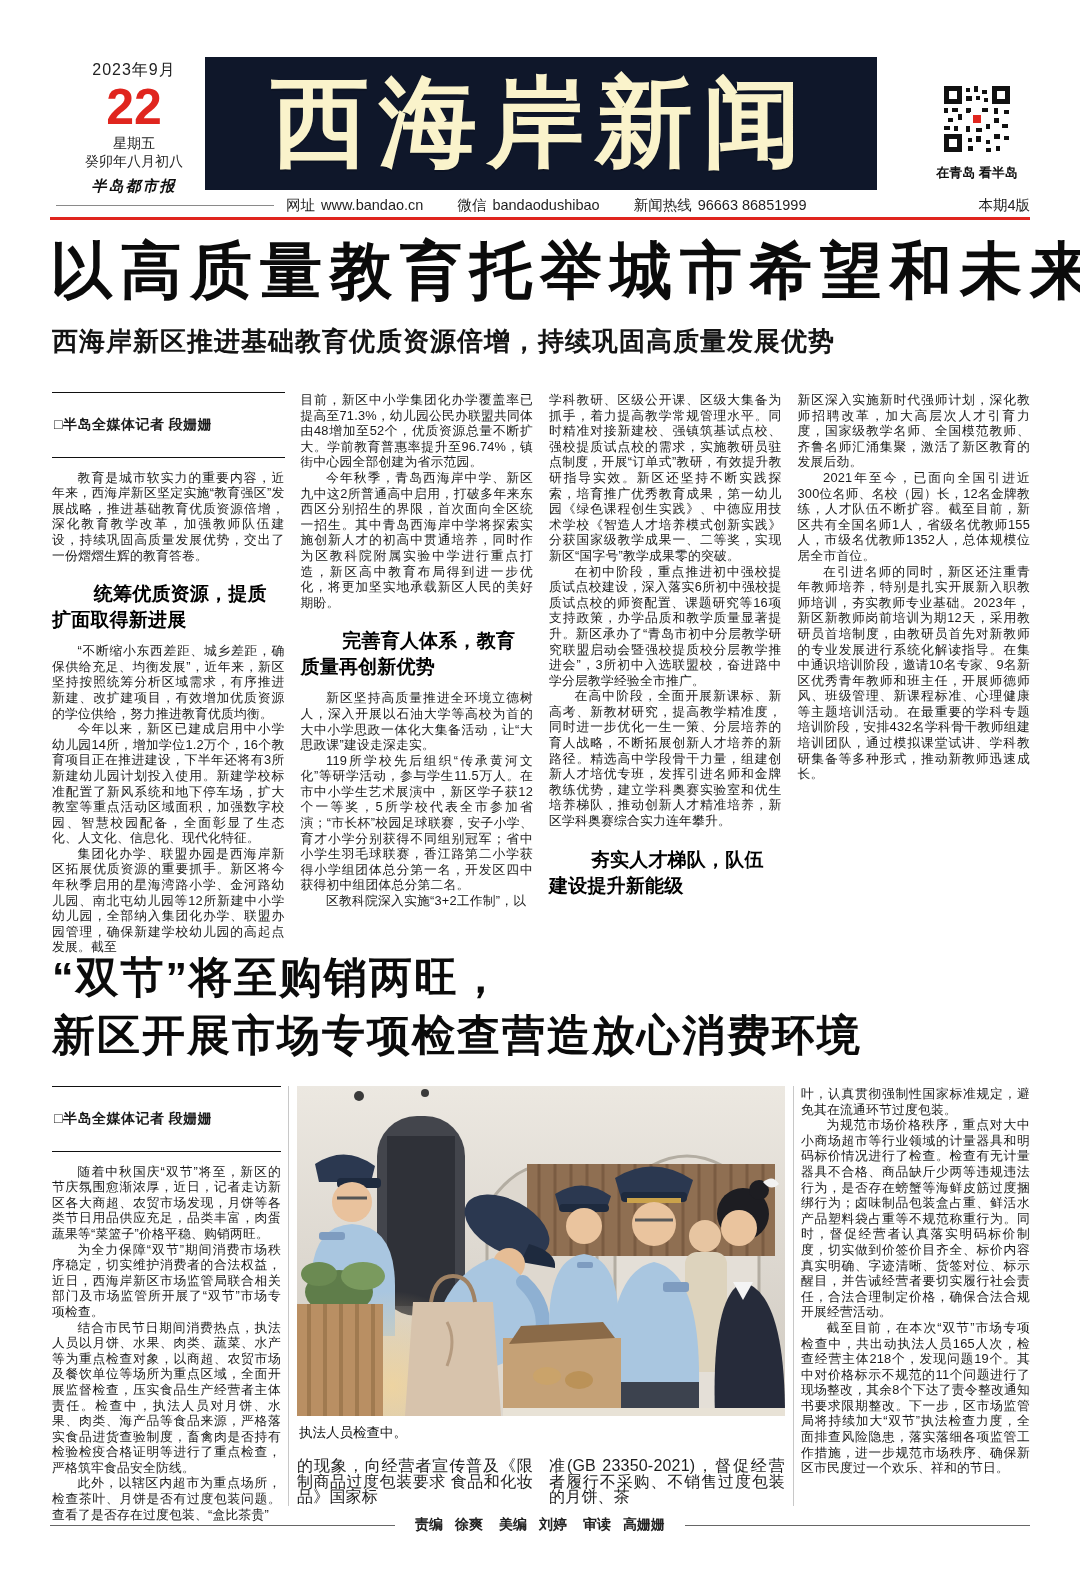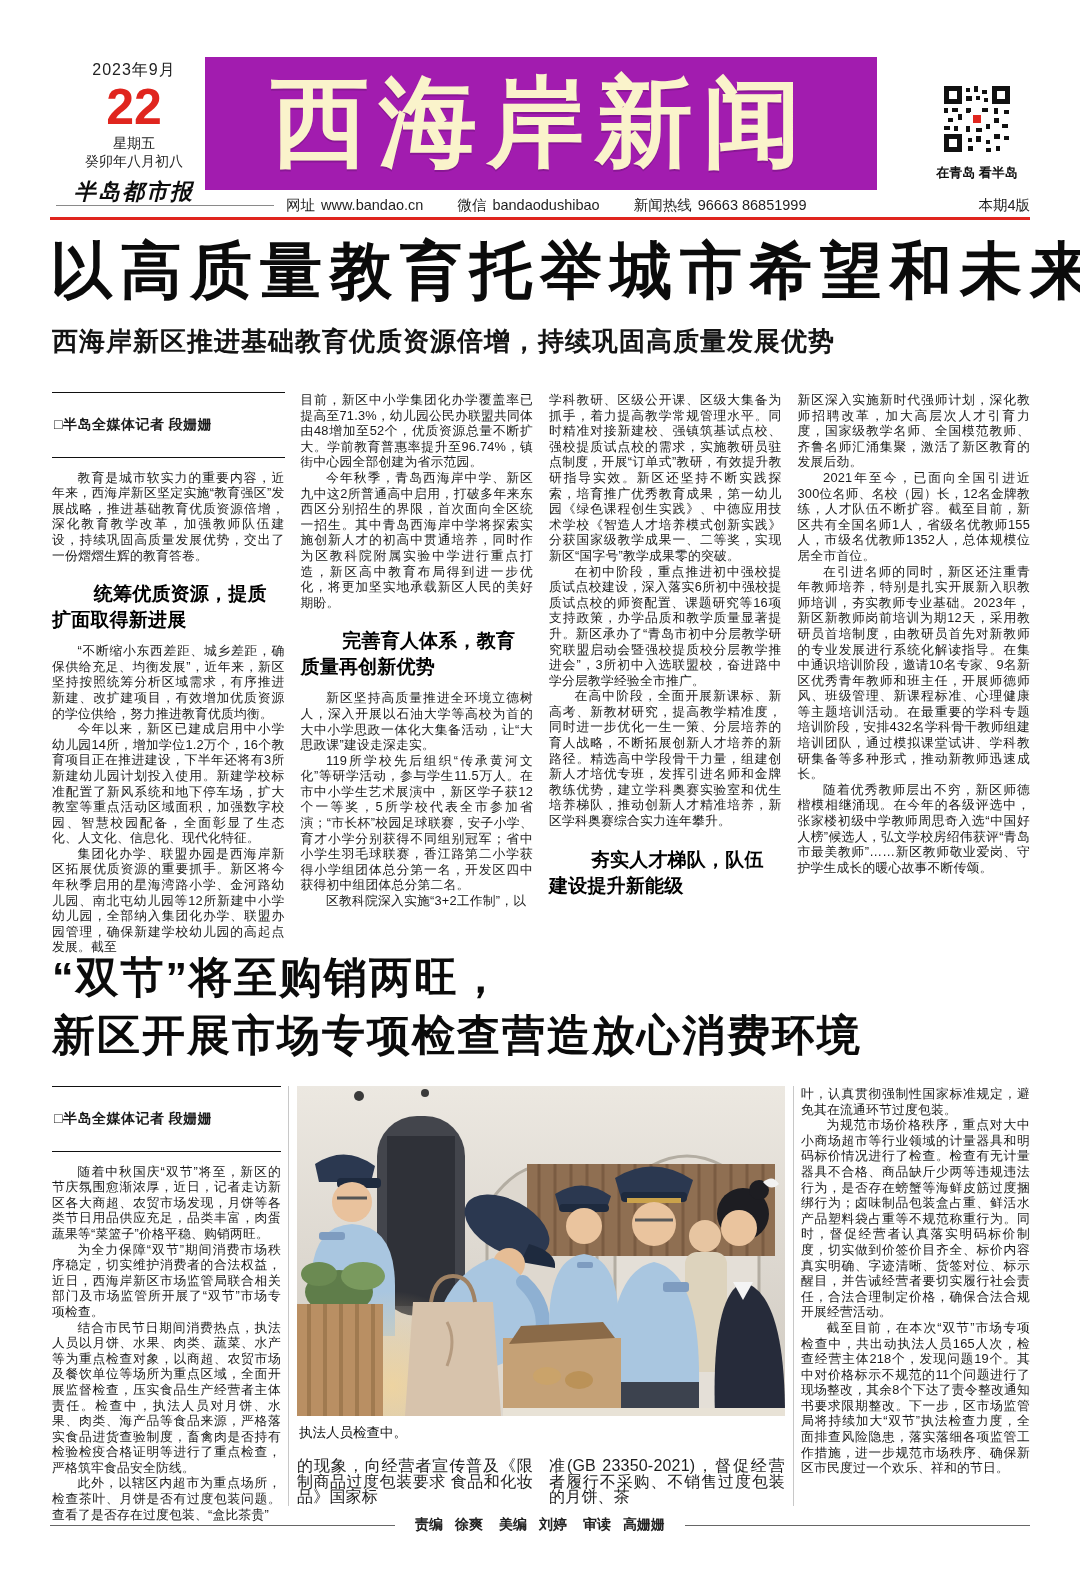--- a/index.html
+++ b/index.html
@@ -7,23 +7,23 @@
     position:relative;width:1080px;height:1574px;margin:0 auto;background:#ffffff;
     font-family:"Liberation Sans","DejaVu Sans",sans-serif;color:#1c1c1c;
     outline:1px solid #d5d5d5;overflow:hidden;
   }
   
   .dateblock{position:absolute;left:56px;top:60px;width:156px;text-align:center;}
   .ym{font-size:16px;color:#222;letter-spacing:1px;}
   .day{font-size:50px;font-weight:900;color:#e0251e;line-height:1.05;}
   .weekday,.lunar{font-size:14px;color:#222;line-height:1.35;}
   .brand{margin-top:6px;font-family:"Liberation Serif","DejaVu Serif",serif;
-    font-size:22px;font-weight:900;font-style:italic;color:#0c0c0c;letter-spacing:2px;}
+    font-size:15px;font-weight:900;font-style:italic;color:#0c0c0c;letter-spacing:2px;}
   .brand-underline{position:absolute;left:56px;top:205px;width:218px;height:1px;background:#8a8a8a;}
-  .masthead{position:absolute;left:205px;top:57px;width:672px;height:133px;background:#a21caf;
+  .masthead{position:absolute;left:205px;top:57px;width:672px;height:133px;background:#0f172a;
     display:flex;align-items:center;justify-content:center;}
   .masthead-title{font-size:98px;font-weight:900;color:#faf3cb;letter-spacing:10px;
     text-shadow:0 2px 0 rgba(0,0,0,.15);white-space:nowrap;}
   .qrwrap{position:absolute;left:922px;top:84px;width:110px;text-align:center;}
   .qr{width:70px;height:70px;display:inline-block;}
   .qr-caption{margin-top:6px;font-size:13px;font-weight:600;color:#111;}
   .infoline{position:absolute;left:286px;top:196px;width:744px;display:flex;font-size:14.5px;color:#1e1e1e;}
   .infoline .grp{margin-right:34px;white-space:nowrap;}
   .infoline .lbl{margin-right:6px;}
   .infoline .edition{margin-left:auto;margin-right:0;}
@@ -158,21 +158,20 @@
     <div class="col">
       <p class="pc">学科教研、区级公开课、区级大集备为抓手，着力提高教学常规管理水平。同时精准对接新建校、强镇筑基试点校、强校提质试点校的需求，实施教研员驻点制度，开展“订单式”教研，有效提升教研指导实效。新区还坚持不断实践探索，培育推广优秀教育成果，第一幼儿园《绿色课程创生实践》、中德应用技术学校《智造人才培养模式创新实践》分获国家级教学成果一、二等奖，实现新区“国字号”教学成果零的突破。</p>
       <p class="p">在初中阶段，重点推进初中强校提质试点校建设，深入落实6所初中强校提质试点校的师资配置、课题研究等16项支持政策，办学品质和教学质量显著提升。新区承办了“青岛市初中分层教学研究联盟启动会暨强校提质校分层教学推进会”，3所初中入选联盟校，奋进路中学分层教学经验全市推广。</p>
       <p class="p">在高中阶段，全面开展新课标、新高考、新教材研究，提高教学精准度，同时进一步优化一生一策、分层培养的育人战略，不断拓展创新人才培养的新路径。精选高中学段骨干力量，组建创新人才培优专班，发挥引进名师和金牌教练优势，建立学科奥赛实验室和优生培养梯队，推动创新人才精准培养，新区学科奥赛综合实力连年攀升。</p>
       <div class="subhd">夯实人才梯队，队伍建设提升新能级</div>
     </div>
     <div class="col">
       <p class="pc">新区深入实施新时代强师计划，深化教师招聘改革，加大高层次人才引育力度，国家级教学名师、全国模范教师、齐鲁名师汇涌集聚，激活了新区教育的发展后劲。</p>
       <p class="p">2021年至今，已面向全国引进近300位名师、名校（园）长，12名金牌教练，人才队伍不断扩容。截至目前，新区共有全国名师1人，省级名优教师155人，市级名优教师1352人，总体规模位居全市首位。</p>
       <p class="p">在引进名师的同时，新区还注重青年教师培养，特别是扎实开展新入职教师培训，夯实教师专业基础。2023年，新区新教师岗前培训为期12天，采用教研员首培制度，由教研员首先对新教师的专业发展进行系统化解读指导。在集中通识培训阶段，邀请10名专家、9名新区优秀青年教师和班主任，开展师德师风、班级管理、新课程标准、心理健康等主题培训活动。在最重要的学科专题培训阶段，安排432名学科骨干教师组建培训团队，通过模拟课堂试讲、学科教研集备等多种形式，推动新教师迅速成长。</p>
-      <p class="p">随着优秀教师层出不穷，新区师德楷模相继涌现。在今年的各级评选中，张家楼初级中学教师周思奇入选“中国好人榜”候选人，弘文学校房绍伟获评“青岛市最美教师”……新区教师敬业爱岗、守护学生成长的暖心故事不断传颂。</p>
     </div>
   </div>
 
   <div class="mkt-hl l1">“双节”将至购销两旺，</div>
   <div class="mkt-hl l2">新区开展市场专项检查营造放心消费环境</div>
 
   <div class="vdiv v1"></div>
   <div class="vdiv v2"></div>
 
   <div class="cols2">

